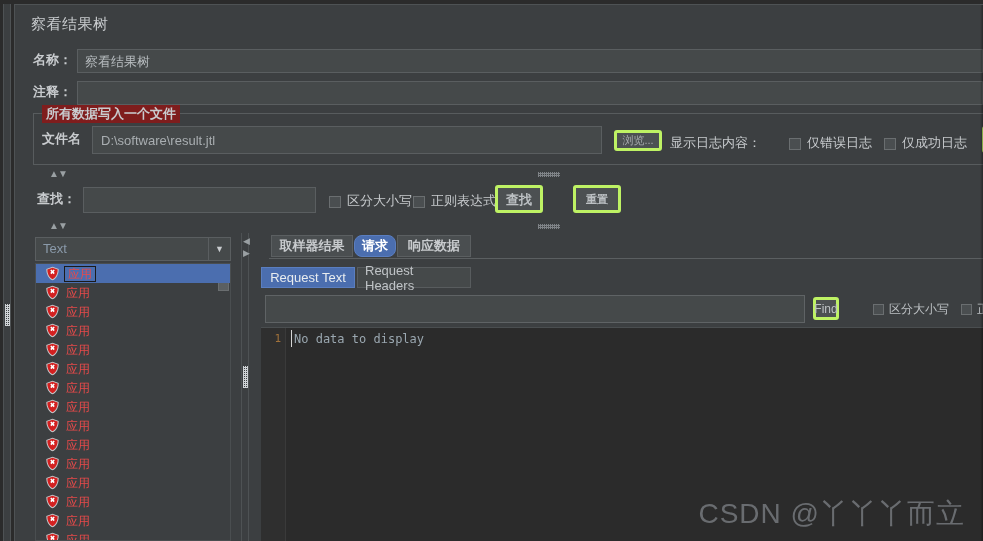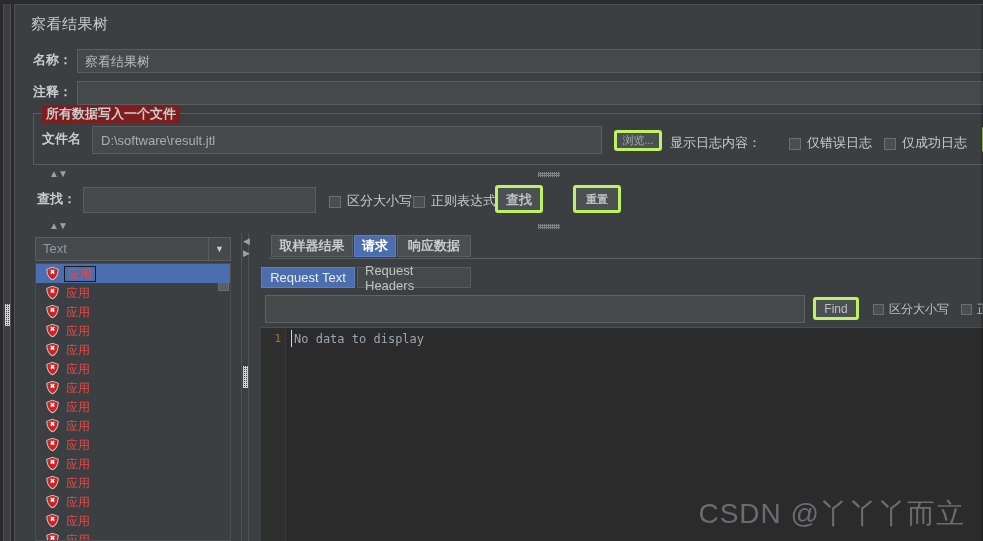--- a/index.html
+++ b/index.html
@@ -289,21 +289,21 @@
 
   .find-row { position: absolute; left: 4px; top: 60px; right: 0; height: 32px; }
   .find-input {
     position: absolute; left: 4px; top: 2px;
     width: 540px; height: 28px;
     background: #45494a;
     border: 1px solid #5f6365;
   }
   .btn-find {
     position: absolute; left: 552px; top: 4px;
-    width: 46px; height: 23px;
+    width: 26px; height: 23px;
     font-size: 12px;
   }
   .chk-wrap2 {
     position: absolute; top: 8px;
     font-size: 12px; color: #bdc1c4; white-space: nowrap;
   }
   .chk-wrap2 .chk { margin-right: 5px; width: 11px; height: 11px; }
 
   
   .code-area {
@@ -547,21 +547,21 @@
       <div class="splitter-v" style="left:212px; top:0; bottom:0;">
         <span class="split-grip-v" style="top:133px;"></span>
       </div>
       <span class="vsplit-arrows" style="left:214px; top:4px;">◀</span>
       <span class="vsplit-arrows" style="left:214px; top:16px;">▶</span>
 
       <div class="right-panel">
         <div class="tabbar" id="tabbar">
           <div class="tab-underline"></div>
         <div class="tab" style="left: 2px; width: 82px;">取样器结果</div>
-            <div class="tab active" style="left: 85px; width: 42px;">请求</div>
+            <div class="tab active" style="left: 85px; width: 42px; border-radius: 8px;">请求</div>
             <div class="tab" style="left: 128px; width: 74px;">响应数据</div>
           </div>
         <div class="subtabbar" id="subtabbar">
             <div class="subtab active" style="left: 0px; width: 94px;">Request Text</div>
             <div class="subtab" style="left: 96px; width: 114px;">Request Headers</div>
           </div>
 
         <div class="find-row">
           <div class="find-input"></div>
           <div class="btn btn-find">Find</div>

